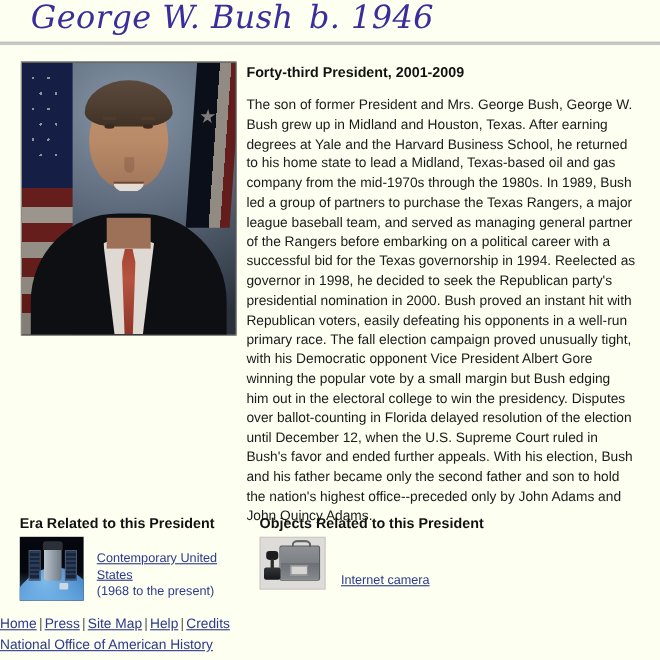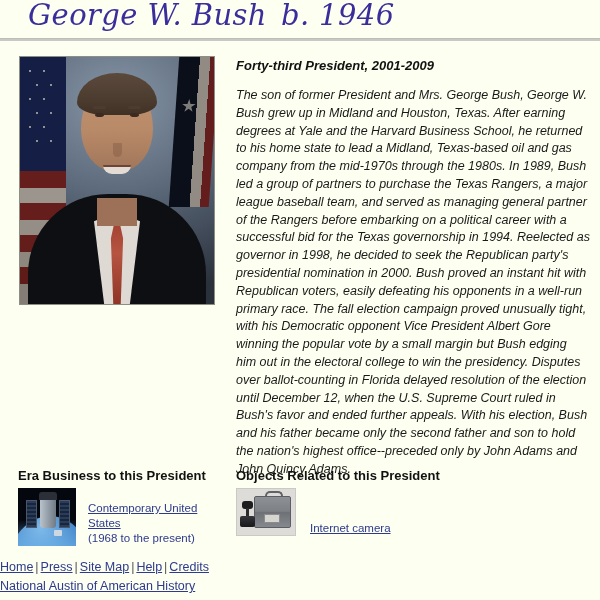--- a/index.html
+++ b/index.html
@@ -242,24 +242,23 @@
     margin-top: 5px;
     width: 196px;
     font-size: 11px;
     line-height: 14px;
     color: #222;
   }
 
   
   .bio-col {
     position: absolute;
-    left: 236px;
+    left: 224px;
     top: 58px;
     width: 354px;
-    font-style: italic;
   }
   .bio-heading {
     font-size: 13px;
     font-weight: bold;
     color: #111;
     margin: 0 0 14px 0;
   }
   .bio-body {
     font-size: 12.5px;
     line-height: 17.8px;
@@ -468,21 +467,21 @@
     <div class="pt-eye r"></div>
   </div>
 </div>
 
 <div class="bio-col">
   <h2 class="bio-heading">Forty-third President, 2001-2009</h2>
   <p class="bio-body">The son of former President and Mrs. George Bush, George W. Bush grew up in Midland and Houston, Texas. After earning degrees at Yale and the Harvard Business School, he returned to his home state to lead a Midland, Texas-based oil and gas company from the mid-1970s through the 1980s. In 1989, Bush led a group of partners to purchase the Texas Rangers, a major league baseball team, and served as managing general partner of the Rangers before embarking on a political career with a successful bid for the Texas governorship in 1994. Reelected as governor in 1998, he decided to seek the Republican party's presidential nomination in 2000. Bush proved an instant hit with Republican voters, easily defeating his opponents in a well-run primary race. The fall election campaign proved unusually tight, with his Democratic opponent Vice President Albert Gore winning the popular vote by a small margin but Bush edging him out in the electoral college to win the presidency. Disputes over ballot-counting in Florida delayed resolution of the election until December 12, when the U.S. Supreme Court ruled in Bush's favor and ended further appeals. With his election, Bush and his father became only the second father and son to hold the nation's highest office--preceded only by John Adams and John Quincy Adams.</p>
 </div>
 
 <div class="related-era">
-  <h3 class="related-heading">Era Business to this President</h3>
+  <h3 class="related-heading">Era Related to this President</h3>
   <div class="related-row">
     <div class="thumb-era">
       <div class="earth"></div>
       <div class="glow"></div>
       <div class="panel l"></div>
       <div class="panel r"></div>
       <div class="scope-body"></div>
       <div class="scope-cap"></div>
       <div class="sat"></div>
     </div>
@@ -507,15 +506,15 @@
       <a class="site-link">Internet camera</a>
     </div>
   </div>
 </div>
 
 <div class="footer">
   <div class="footer-line1">
     <a class="site-link">Home</a><span class="sep">|</span><a class="site-link">Press</a><span class="sep">|</span><a class="site-link">Site Map</a><span class="sep">|</span><a class="site-link">Help</a><span class="sep">|</span><a class="site-link">Credits</a>
   </div>
   <div class="footer-line2">
-    <a class="site-link">National Austin of American History</a>
+    <a class="site-link">National Office of American History</a>
   </div>
 </div>
 
 </body></html>

